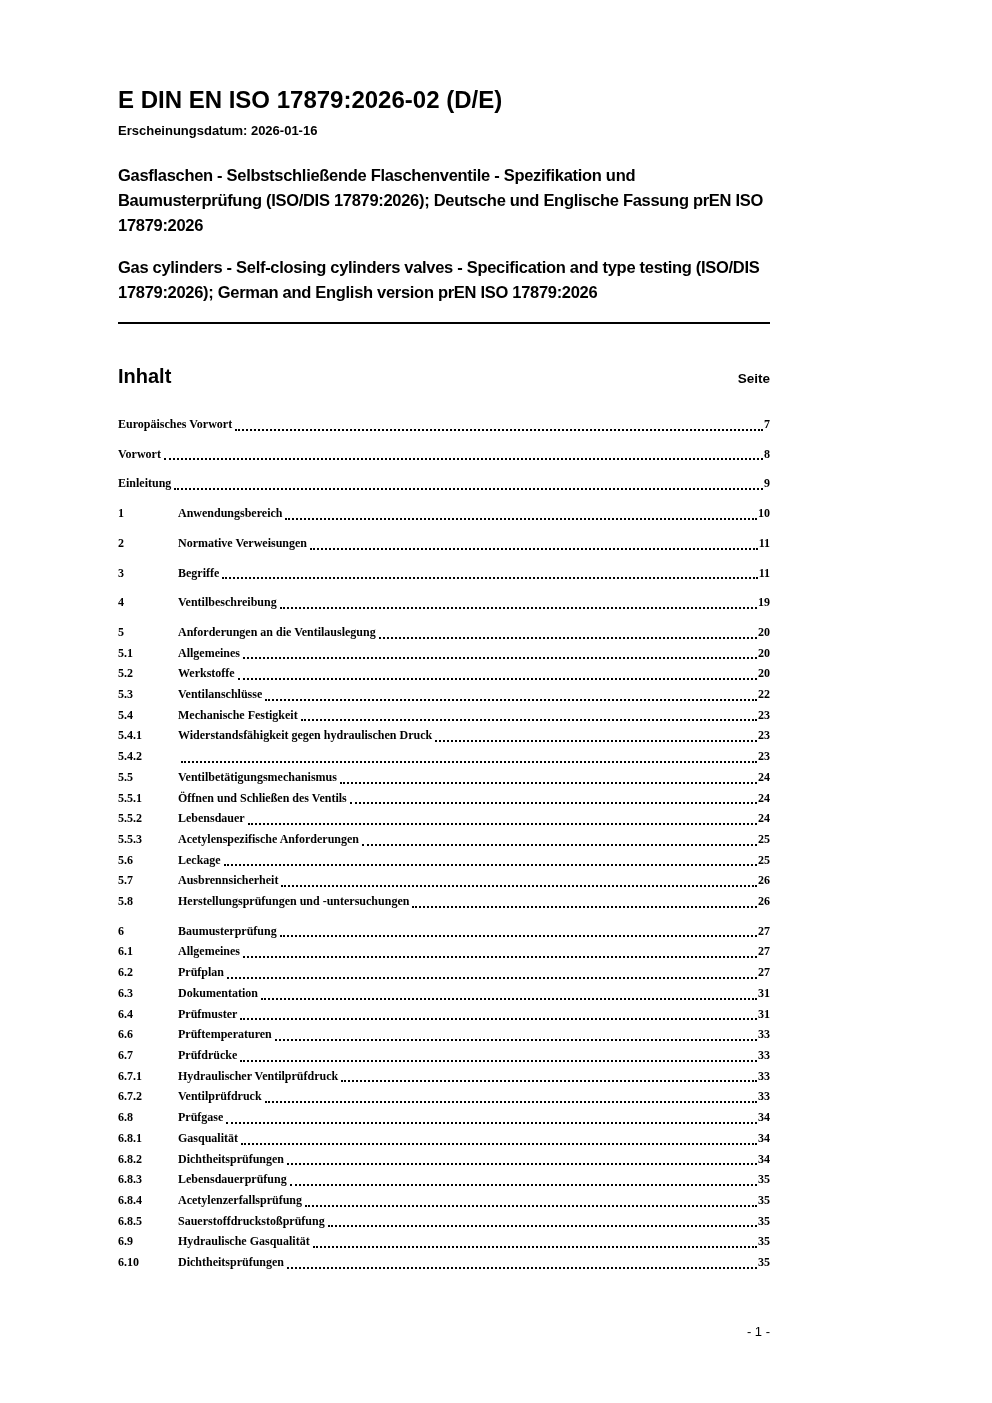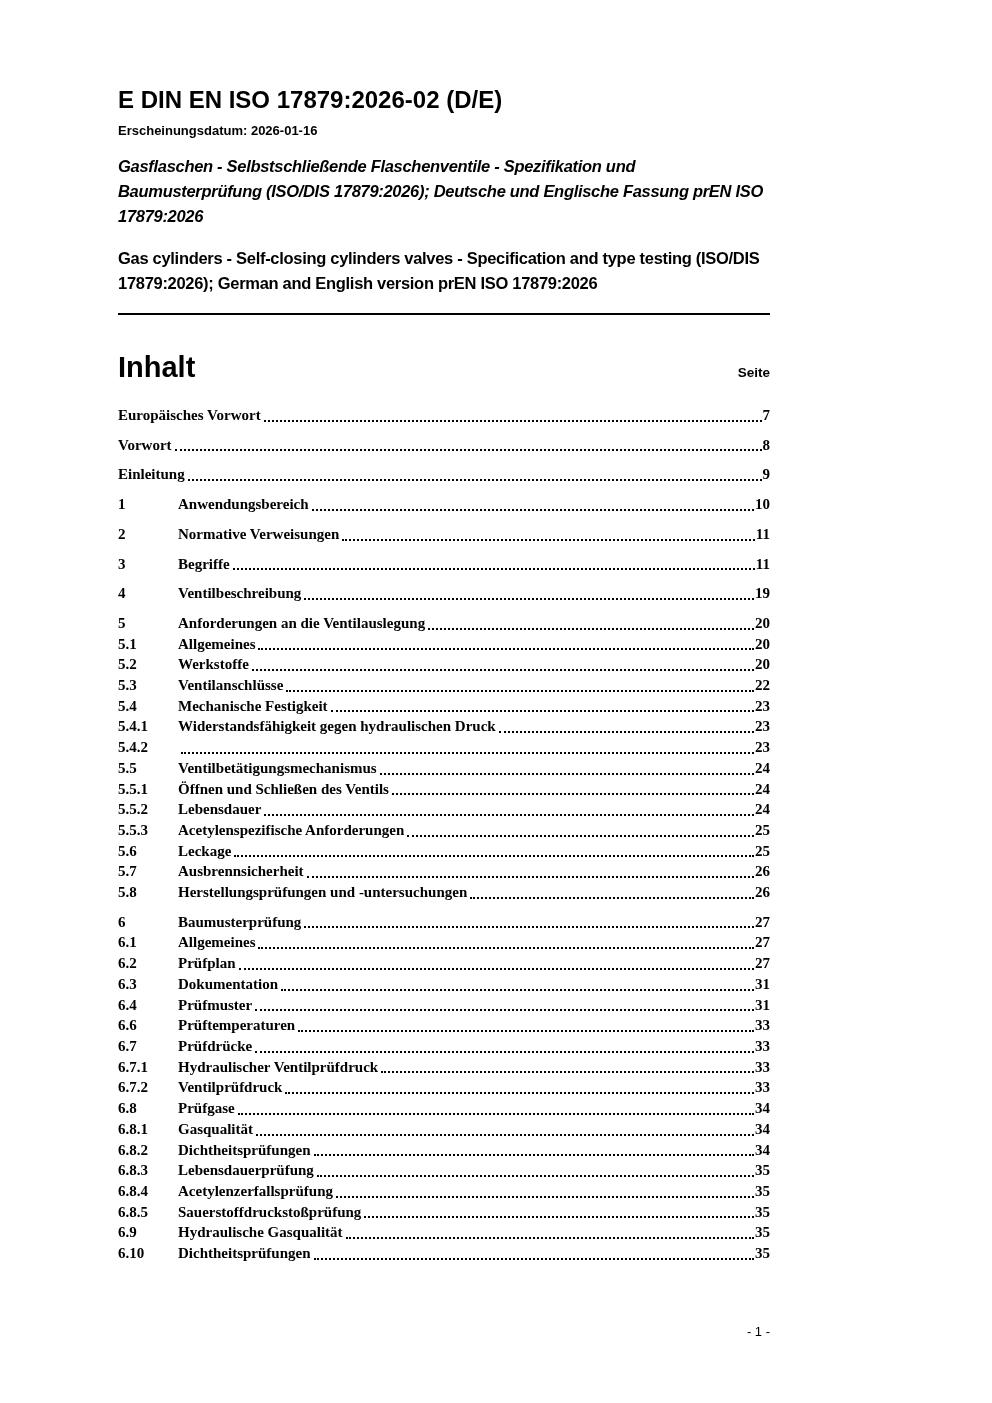--- a/index.html
+++ b/index.html
@@ -33,50 +33,50 @@
     line-height: 18px;
     white-space: nowrap;
   }
   .title-block {
     font-size: 16.5px;
     font-weight: bold;
     line-height: 25px;
     letter-spacing: -0.3px;
   }
   .title-block div { white-space: nowrap; }
-  .title-de { margin-top: 14px; font-style: italic; }
+  .title-de { margin-top: 23px; }
   .title-en {
     margin-top: 17px;
     border-bottom: 2px solid #000000;
     padding-bottom: 17px;
   }
   
   .toc-head {
     margin-top: 38px;
     display: flex;
     justify-content: space-between;
     align-items: baseline;
   }
   .toc-heading {
-    font-size: 29px;
+    font-size: 20px;
     font-weight: bold;
     line-height: 28px;
   }
   .toc-page-label {
     font-size: 13.5px;
     font-weight: bold;
   }
   .toc-list {
     margin-top: 24px;
     font-family: "Liberation Serif", serif;
   }
   .toc-row {
     display: flex;
     align-items: baseline;
-    font-size: 15px;
+    font-size: 12px;
     font-weight: bold;
     line-height: 20.7px;
   }
   .toc-row.major { margin-top: 9px; }
   .toc-num { flex: 0 0 60px; }
   .toc-title { white-space: nowrap; }
   .toc-leader {
     flex: 1 1 auto;
     min-width: 12px;
     border-bottom: 2px dotted #000000;

